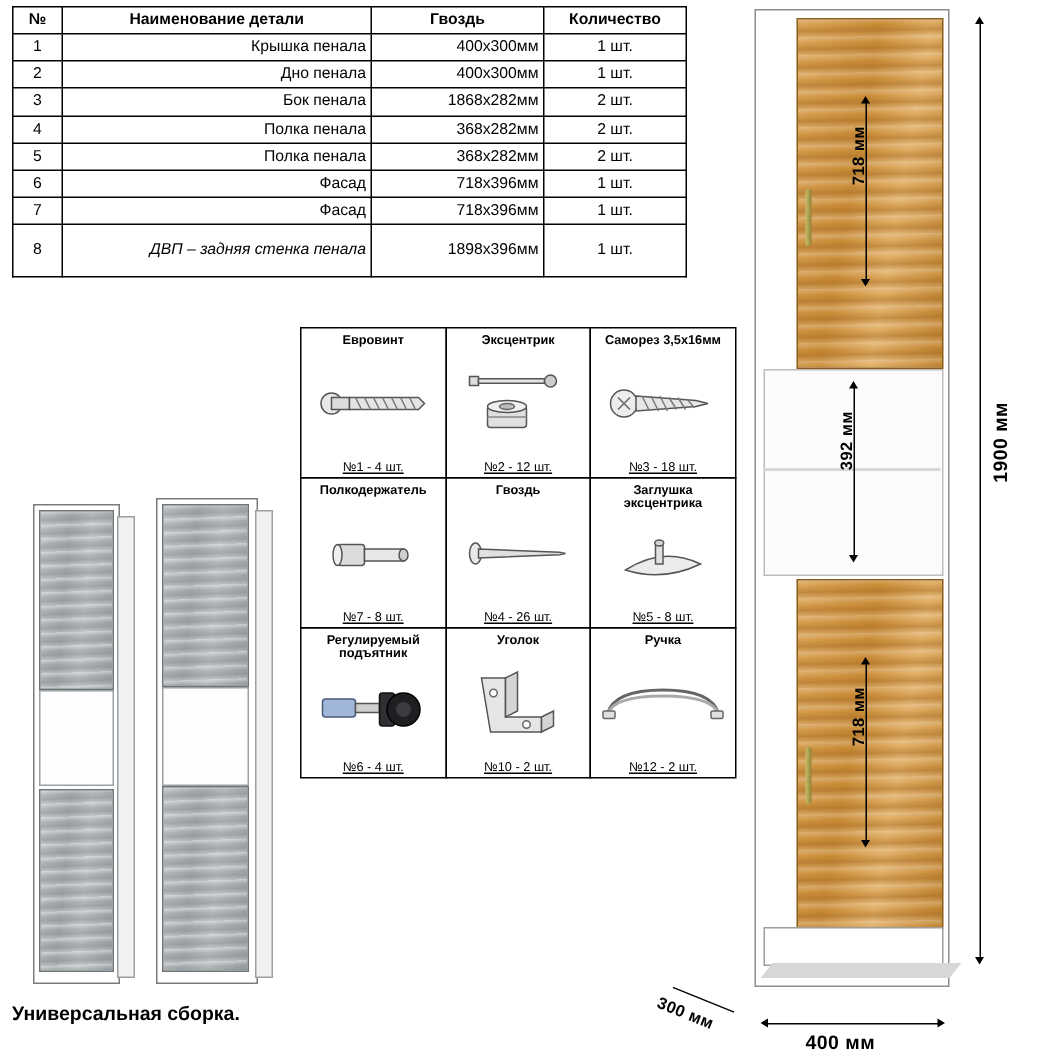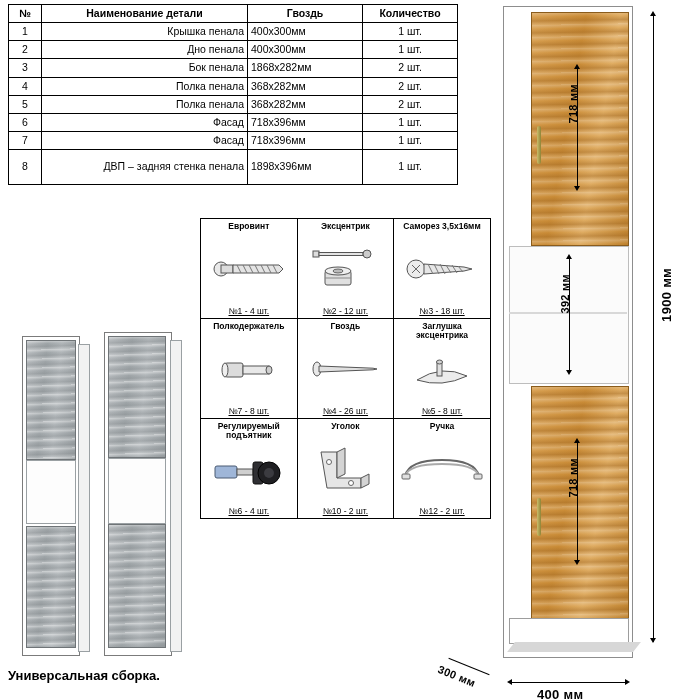--- a/index.html
+++ b/index.html
@@ -17,21 +17,21 @@
     font-size:10.5px;
   }
   #parts-table th,#parts-table td{
     border:1px solid #000;
     padding:2px 3px;
     line-height:1.25;
   }
   #parts-table th{font-weight:bold;text-align:center;}
   #parts-table td.num{text-align:center;width:26px;}
   #parts-table td.name{text-align:right;padding-left:6px;}
-  #parts-table td.size{text-align:left;width:108px;}
+  #parts-table td.size{text-align:right;width:108px;}
   #parts-table td.qty{text-align:center;width:88px;}
   #parts-table th.name{text-align:center;}
 
   
   #hardware-grid{
     position:absolute;left:200px;top:218px;
     width:290px;
     display:grid;
     grid-template-columns:repeat(3,96.6px);
     grid-auto-rows:100px;
@@ -158,21 +158,21 @@
       <td class="qty">1 шт.</td>
     </tr>
     <tr>
       <td class="num">7</td>
       <td class="name">Фасад</td>
       <td class="size">718х396мм</td>
       <td class="qty">1 шт.</td>
     </tr>
     <tr>
       <td class="num">8</td>
-      <td class="name" style="height:30px;">ДВП – задняя стенка пенала</td>
+      <td class="name" style="height:30px;font-style:italic;">ДВП – задняя стенка пенала</td>
       <td class="size">1898х396мм</td>
       <td class="qty">1 шт.</td>
     </tr>
   </tbody>
 </table>
 
 <div id="hardware-grid">
 
   <div class="hw-cell">
     <div class="hw-title">Евровинт</div>

